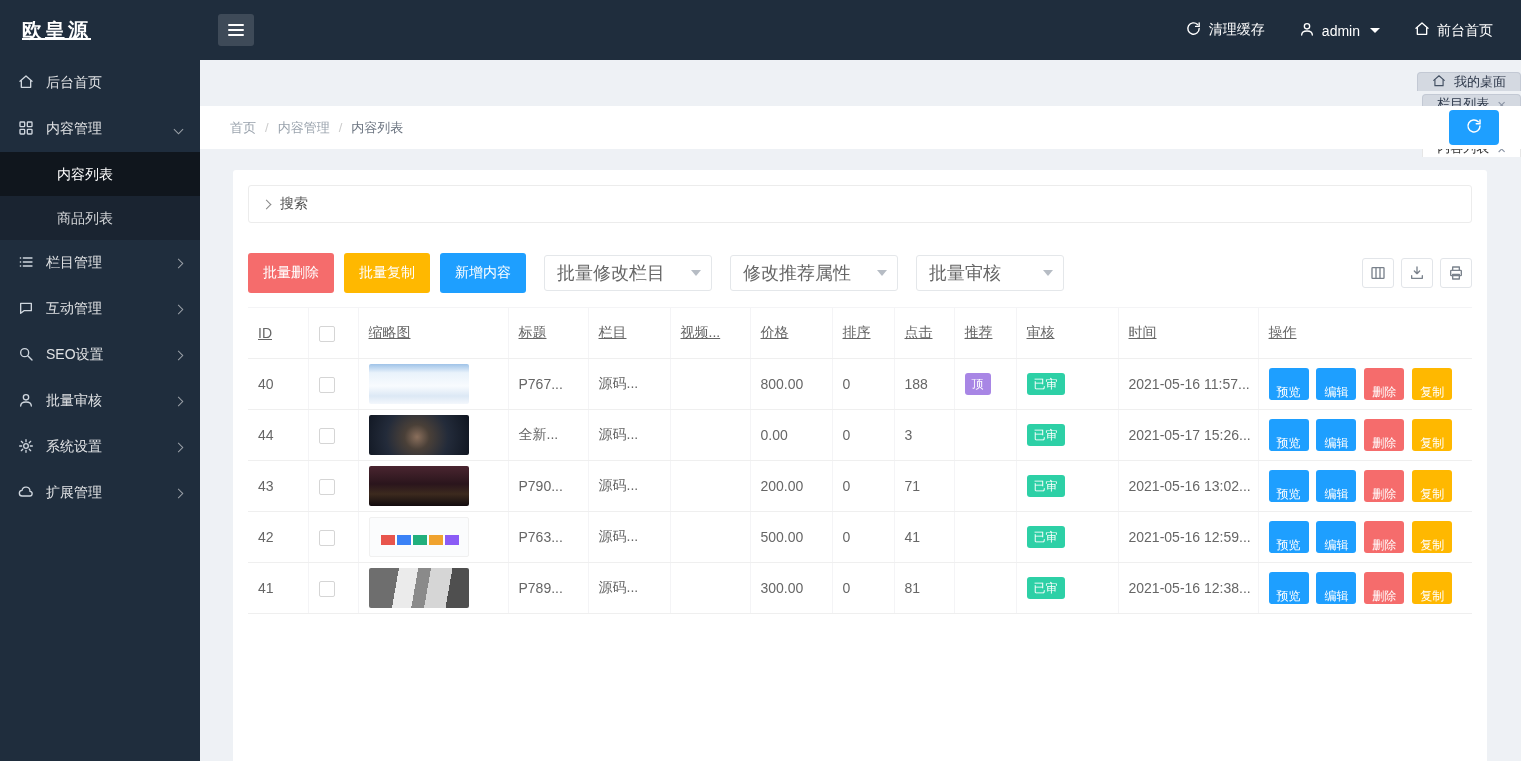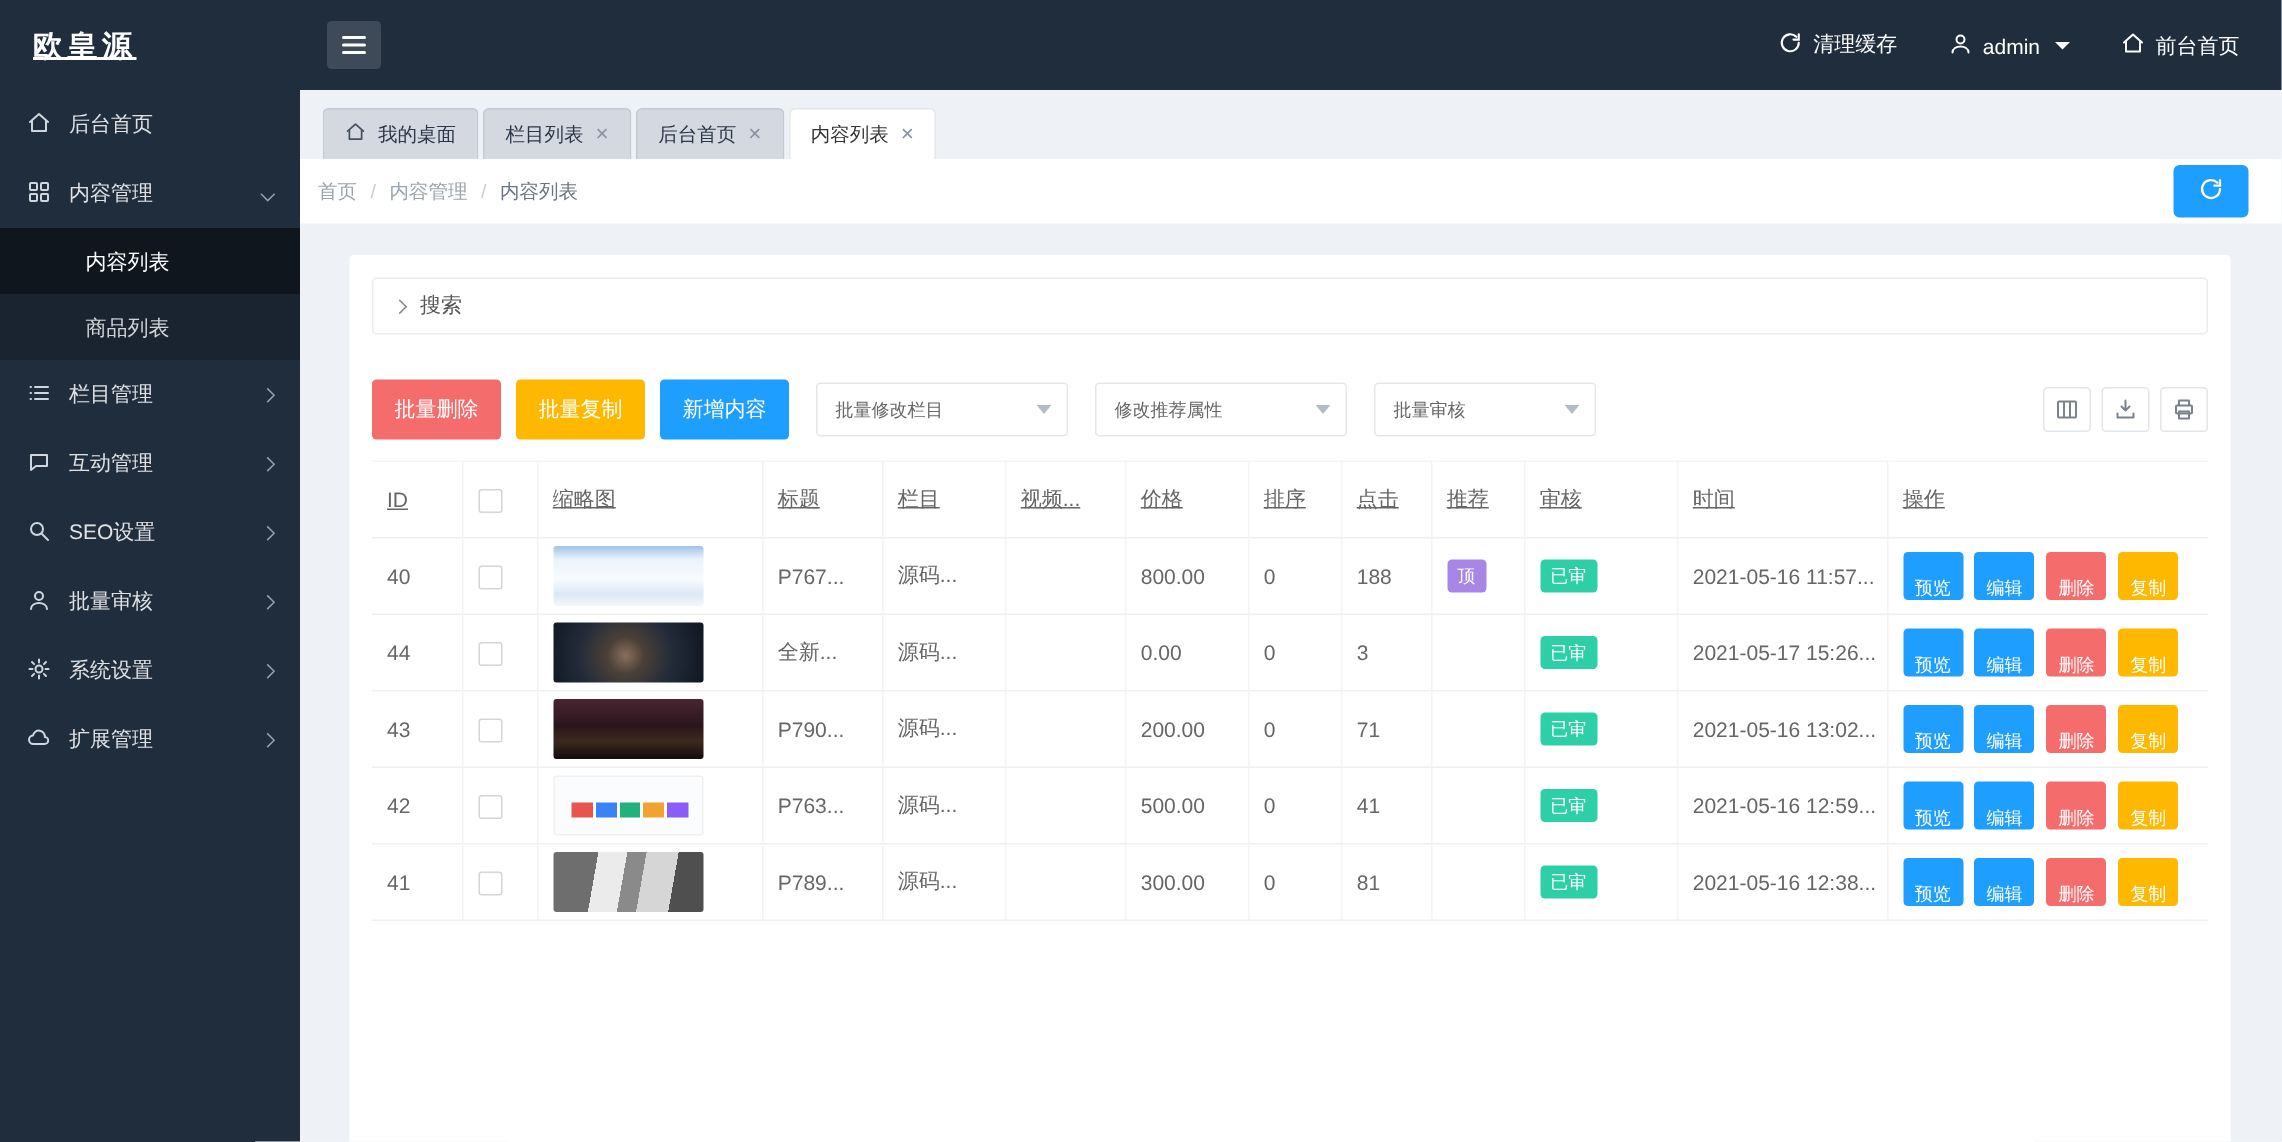--- a/index.html
+++ b/index.html
@@ -27,49 +27,49 @@
     border-bottom:1.5px solid rgba(255,255,255,.55);flex:none;}
   .chev.right{transform:rotate(-45deg);}
   .chev.down{transform:rotate(45deg);}
   .submenu{background:#1a2431;}
   .submenu-item{height:44px;line-height:44px;padding-left:57px;color:rgba(255,255,255,.8);
     font-size:14px;cursor:pointer;}
   .submenu-item.active{background:#10161d;color:#fff;}
 
   
   .main{position:absolute;left:200px;top:60px;right:0;bottom:0;background:#eef1f5;overflow:hidden;}
-  .tabbar{display:flex;align-items:flex-end;gap:3px;height:46px;padding:12px 0 0 15px;}
+  .tabbar{display:flex;align-items:flex-end;gap:3px;height:46px;padding:12px 0 0 15px;flex-direction:column;}
   .tab{height:34px;display:flex;align-items:center;gap:8px;padding:0 14px;background:#d4d9e1;
     border:1px solid #c3c9d4;border-bottom:none;border-radius:4px 4px 0 0;font-size:13px;
     color:#2b3648;cursor:pointer;white-space:nowrap;}
   .tab.active{background:#fff;border-color:#e6e6e6;color:#333;}
   .tab-close{font-size:15px;color:#8a93a3;line-height:1;cursor:pointer;}
 
   .breadcrumb-bar{position:relative;height:43px;background:#fff;display:flex;align-items:center;
-    padding-left:12px;font-size:13px;color:#9aa3ad;}
+    padding-left:30px;font-size:13px;color:#9aa3ad;}
   .crumb::after{content:"/";margin:0 9px;color:#ccc;}
   .crumb:last-of-type::after{content:"";margin:0;}
   .crumb.last{color:#6b7480;}
   .refresh-btn{position:absolute;right:22px;top:4px;width:50px;height:35px;background:var(--c-accent,#1e9fff);
     border:none;border-radius:4px;cursor:pointer;display:flex;align-items:center;justify-content:center;}
 
   .card{margin:21px 34px 0 33px;background:#fff;border-radius:3px;padding:15px;height:600px;}
 
   .search-box{border:1px solid #ececec;border-radius:3px;height:38px;display:flex;align-items:center;
     gap:10px;padding:0 14px;font-size:14px;color:#555;cursor:pointer;}
   .chev-dark{width:7px;height:7px;border-right:1.5px solid #888;border-bottom:1.5px solid #888;
     transform:rotate(-45deg);flex:none;}
 
   .toolbar{margin-top:30px;display:flex;align-items:center;gap:10px;}
   .btn{height:40px;padding:0 15px;border:none;border-radius:3px;color:#fff;font-size:14px;cursor:pointer;}
   .btn-red{background:var(--c-danger,#f56c6c);}
   .btn-orange{background:var(--c-warning,#ffb800);}
   .btn-blue{background:var(--c-accent,#1e9fff);}
   .select{position:relative;height:36px;border:1px solid #e4e7ea;border-radius:3px;display:flex;
-    align-items:center;padding:0 28px 0 12px;font-size:12px;color:#666;min-width:168px;margin-left:8px;
+    align-items:center;padding:0 28px 0 12px;font-size:18px;color:#666;min-width:168px;margin-left:8px;
     cursor:pointer;background:#fff;}
   .select.small{min-width:148px;}
   .select .caret{position:absolute;right:10px;width:0;height:0;border-left:5px solid transparent;
     border-right:5px solid transparent;border-top:6px solid #b6bcc4;}
   .icon-btns{margin-left:auto;display:flex;gap:7px;}
   .icon-btn{width:32px;height:30px;border:1px solid #e2e5e9;background:#fff;border-radius:3px;
     display:flex;align-items:center;justify-content:center;cursor:pointer;}
 
   
   .data-table{margin-top:14px;width:100%;border-collapse:collapse;font-size:14px;color:#666;

